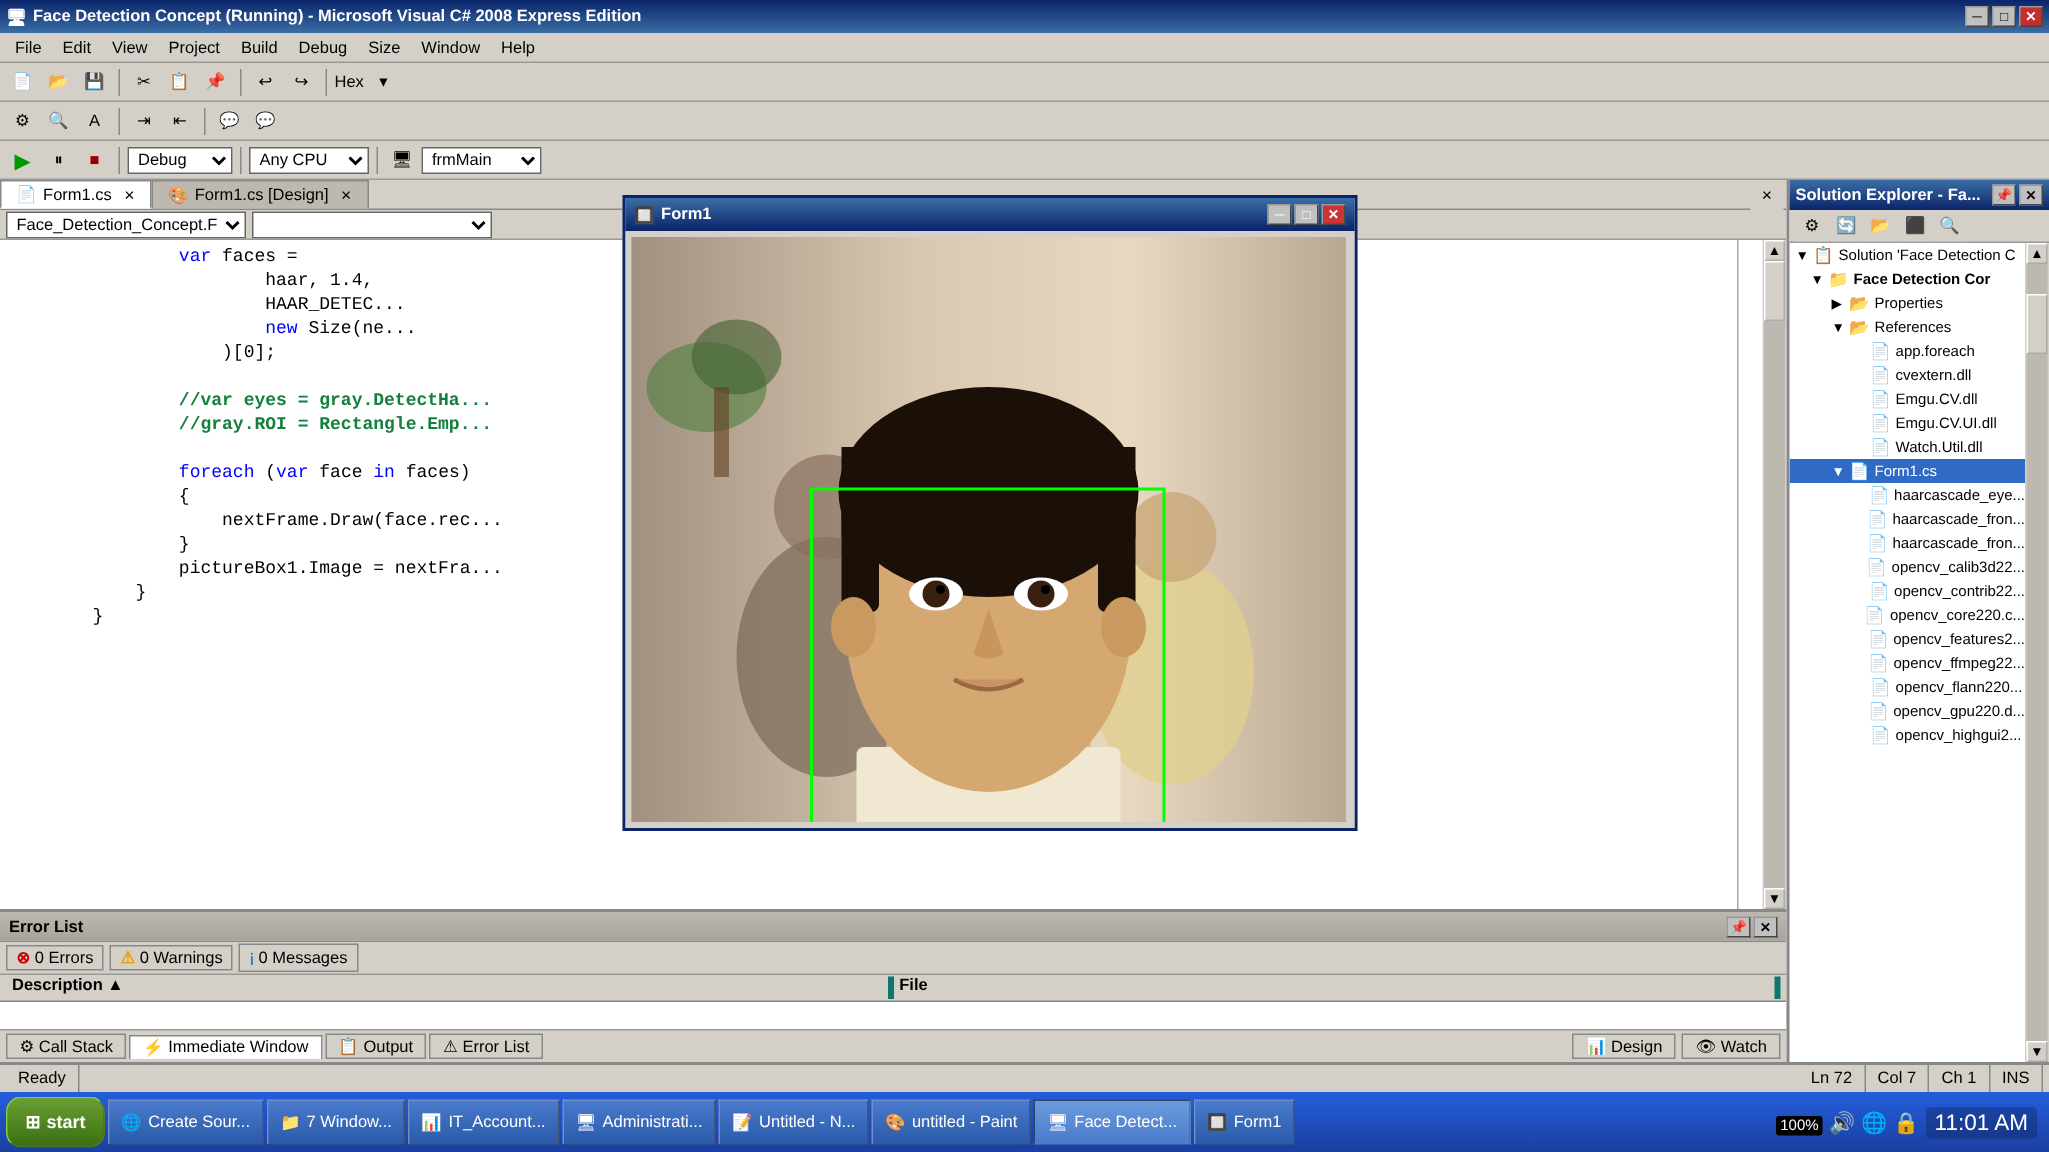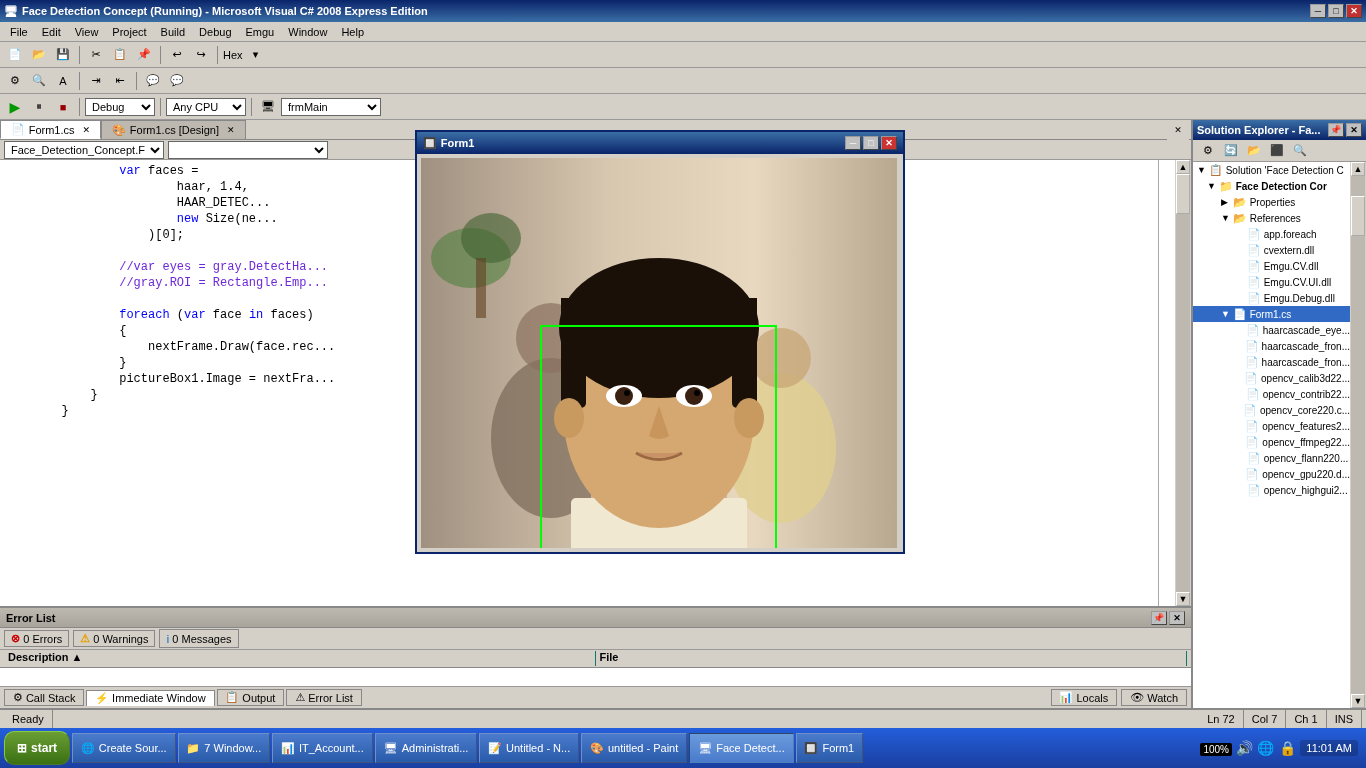--- a/index.html
+++ b/index.html
@@ -90,21 +90,21 @@
       background: #fff;
       padding: 4px;
       font-family: Consolas, 'Courier New', monospace;
       font-size: 12px;
       overflow: hidden;
       position: relative;
     }
 
     .code-line { display: flex; min-height: 16px; white-space: pre; }
     .kw { color: #0000ff; }
-    .cm { color: #6d28d9; }
+    .cm { color: #15803d; font-weight: bold; }
     .plain { color: #000; }
     #se-header {
       background: linear-gradient(to bottom, #3a6ea5, #0a246a);
       color: white;
       height: 20px;
       display: flex;
       align-items: center;
       justify-content: space-between;
       padding: 0 4px;
       font-size: 11px;
@@ -213,21 +213,21 @@
     .err-icon-blue { color: #0066cc; }
     #error-cols {
       display: flex;
       background: #d4d0c8;
       height: 18px;
       border-bottom: 1px solid #888;
       font-size: 11px;
       font-weight: bold;
       padding: 1px 4px;
     }
-    .error-col { flex: 1; padding: 0 4px; border-right: 1px solid #0f766e; }
+    .error-col { flex: 1; padding: 0 4px; border-right: 4px solid #0f766e; }
 
     
     #bottom-tools {
       height: 22px;
       background: #d4d0c8;
       border-top: 1px solid #999;
       display: flex;
       align-items: center;
       padding: 0 4px;
       gap: 2px;
@@ -310,21 +310,21 @@
     #taskbar-right {
       margin-left: auto;
       display: flex;
       align-items: center;
       gap: 4px;
       padding-right: 4px;
     }
     .tray-icon { font-size: 14px; color: white; cursor: pointer; }
     #clock {
       color: white;
-      font-size: 11px;
+      font-size: 15px;
       text-align: center;
       padding: 2px 6px;
       background: rgba(0,0,0,0.2);
       border-radius: 3px;
     }
 
     
     #vs-body {
       display: flex;
       flex-direction: column;
@@ -405,21 +405,21 @@
     </div>
   </div>
 
   <div id="menu-bar">
     <span class="menu-item">File</span>
     <span class="menu-item">Edit</span>
     <span class="menu-item">View</span>
     <span class="menu-item">Project</span>
     <span class="menu-item">Build</span>
     <span class="menu-item">Debug</span>
-    <span class="menu-item">Emgu</span>
+    <span class="menu-item">Size</span>
     <span class="menu-item">Window</span>
     <span class="menu-item">Help</span>
   </div>
 
   <div class="toolbar-row">
     <div class="tb-btn">📄</div>
     <div class="tb-btn">📂</div>
     <div class="tb-btn">💾</div>
     <div class="tb-separator"></div>
     <div class="tb-btn">✂</div>
@@ -452,21 +452,21 @@
     <div class="tb-separator"></div>
     <select class="tb-combo" style="width:70px;">
       <option>Debug</option>
     </select>
     <div class="tb-separator"></div>
     <select class="tb-combo" style="width:80px;">
       <option>Any CPU</option>
     </select>
     <div class="tb-separator"></div>
     <div class="tb-btn">🖥</div>
-    <select class="tb-combo" style="width:100px;">
+    <select class="tb-combo" style="width:80px;">
       <option>frmMain</option>
     </select>
   </div>
 
   <div id="workspace">
     <div id="left-panel">
 
       <div id="editor-tabs">
         <div class="editor-tab active">
           <span>📄</span>
@@ -570,21 +570,21 @@
           <span>Output</span>
         </div>
         <div class="bottom-tab">
           <span>⚠</span>
           <span>Error List</span>
         </div>
 
         <div style="margin-left:auto; display:flex; gap:4px;">
           <div class="bottom-tab">
             <span>📊</span>
-            <span>Locals</span>
+            <span>Design</span>
           </div>
           <div class="bottom-tab">
             <span>👁</span>
             <span>Watch</span>
           </div>
         </div>
       </div>
 
     </div>
 
@@ -642,21 +642,21 @@
             <span>Emgu.CV.dll</span>
           </div>
           <div class="tree-item" style="font-size:10px; padding-left:42px;">
             <span class="expand-arrow">&nbsp;</span>
             <span class="tree-icon">📄</span>
             <span>Emgu.CV.UI.dll</span>
           </div>
           <div class="tree-item" style="font-size:10px; padding-left:42px;">
             <span class="expand-arrow">&nbsp;</span>
             <span class="tree-icon">📄</span>
-            <span>Emgu.Debug.dll</span>
+            <span>Watch.Util.dll</span>
           </div>
           <div class="tree-item selected" style="font-size:10px; padding-left:28px;">
             <span class="expand-arrow">▼</span>
             <span class="tree-icon">📄</span>
             <span>Form1.cs</span>
           </div>
           <div class="tree-item" style="font-size:10px; padding-left:42px;">
             <span class="expand-arrow">&nbsp;</span>
             <span class="tree-icon">📄</span>
             <span>haarcascade_eye...</span>

